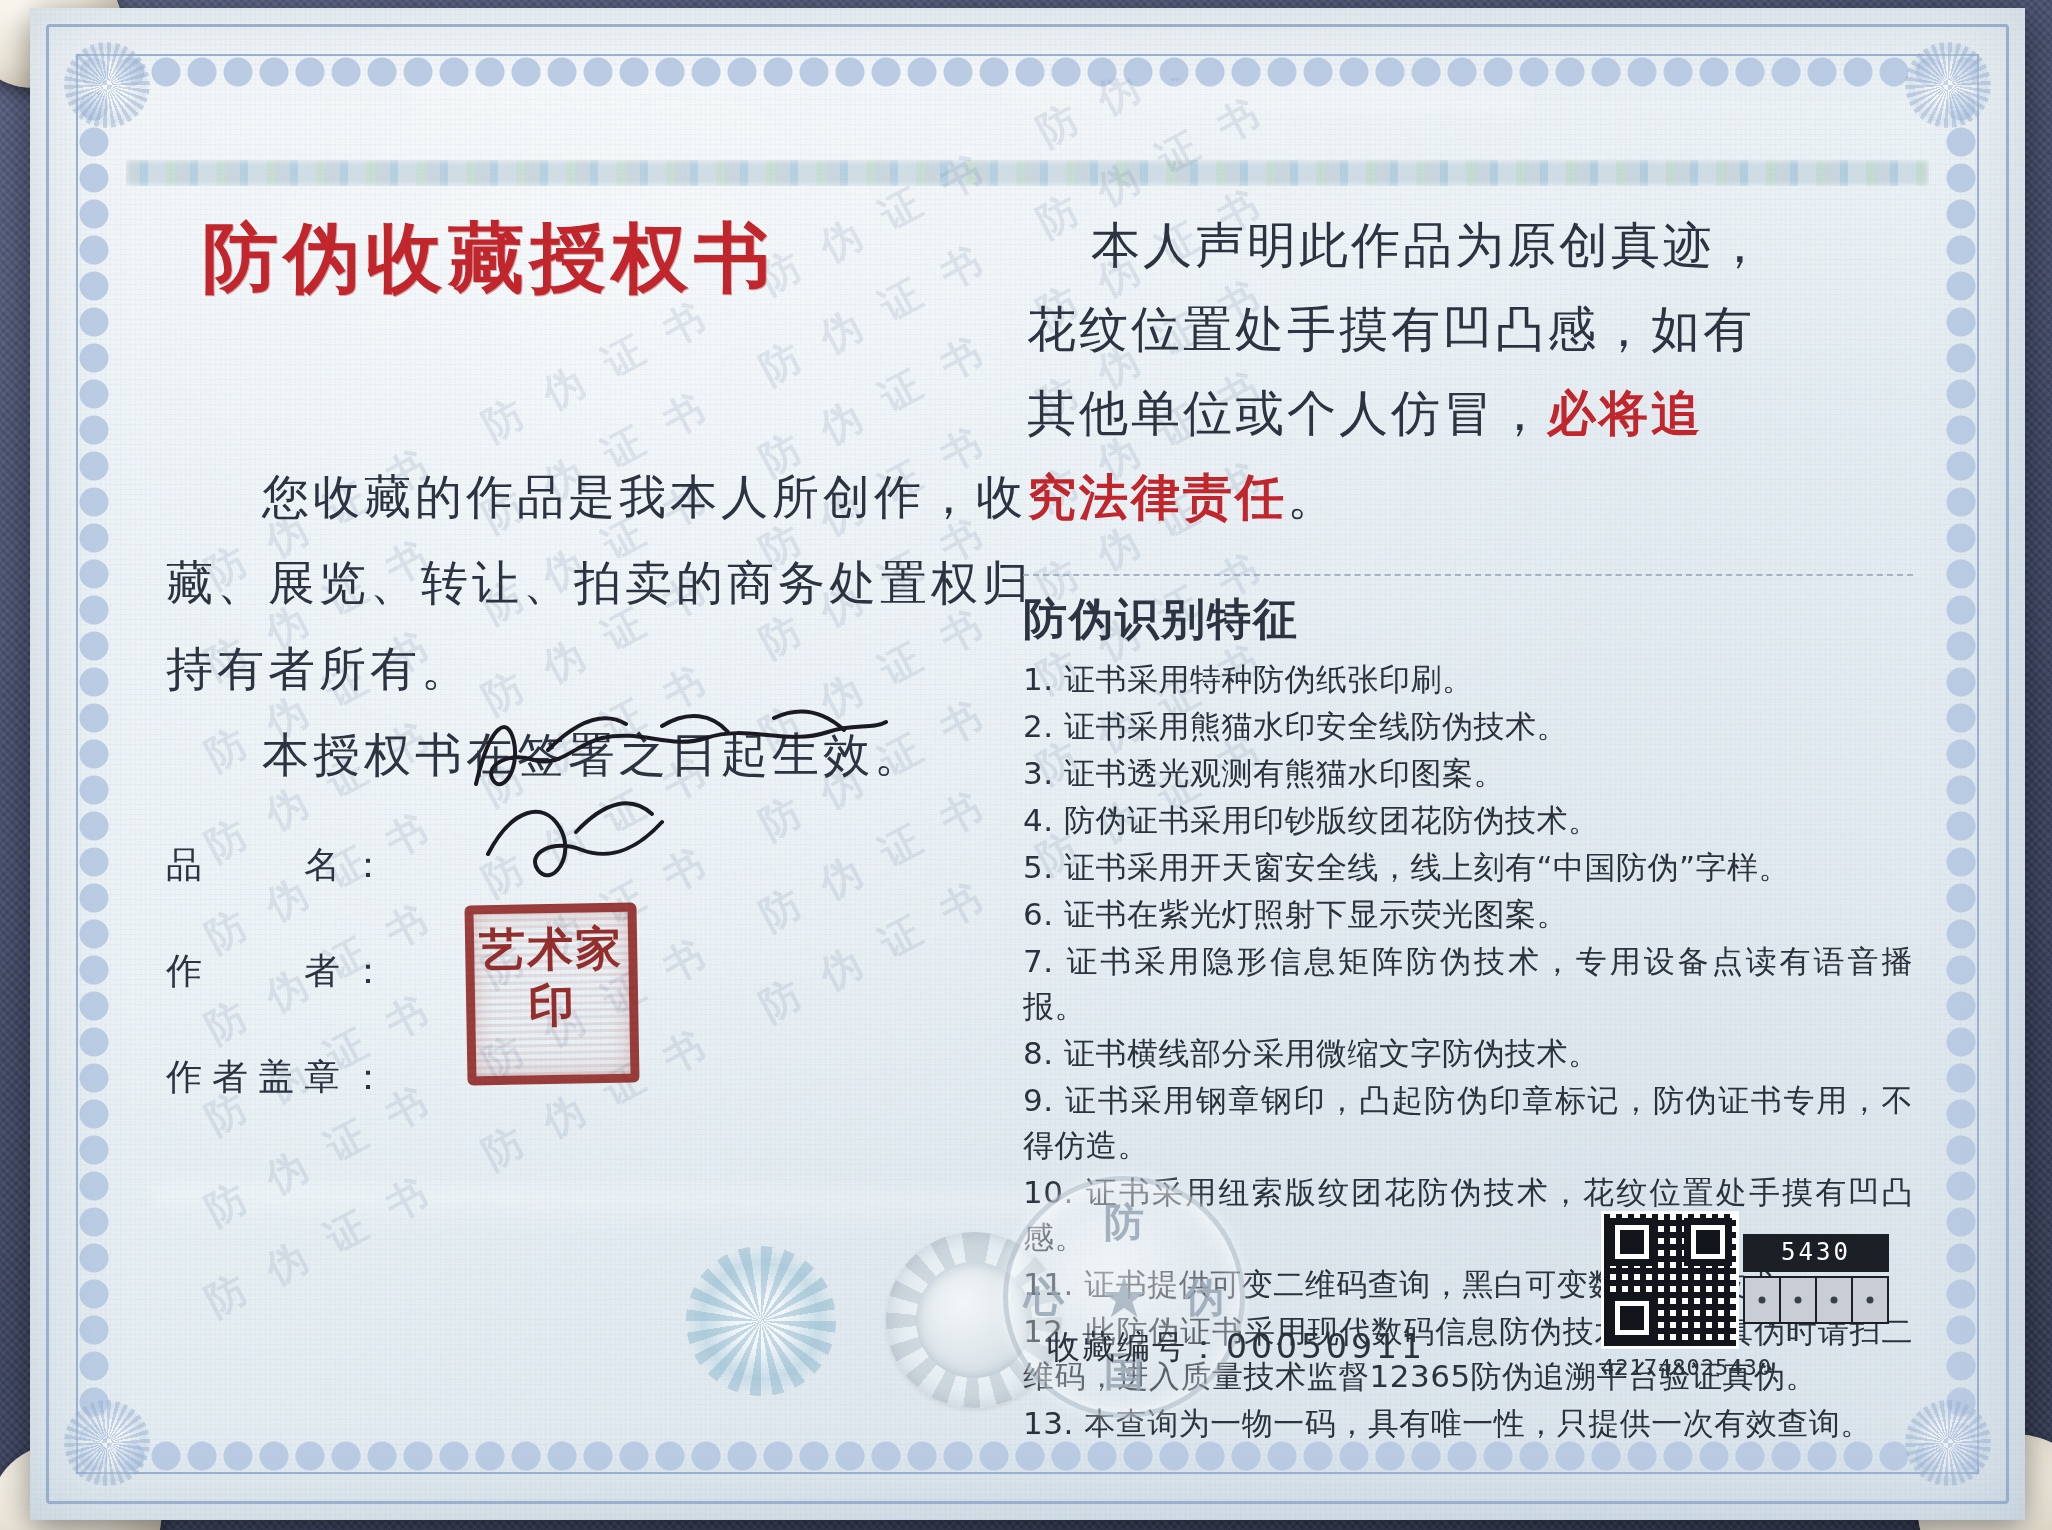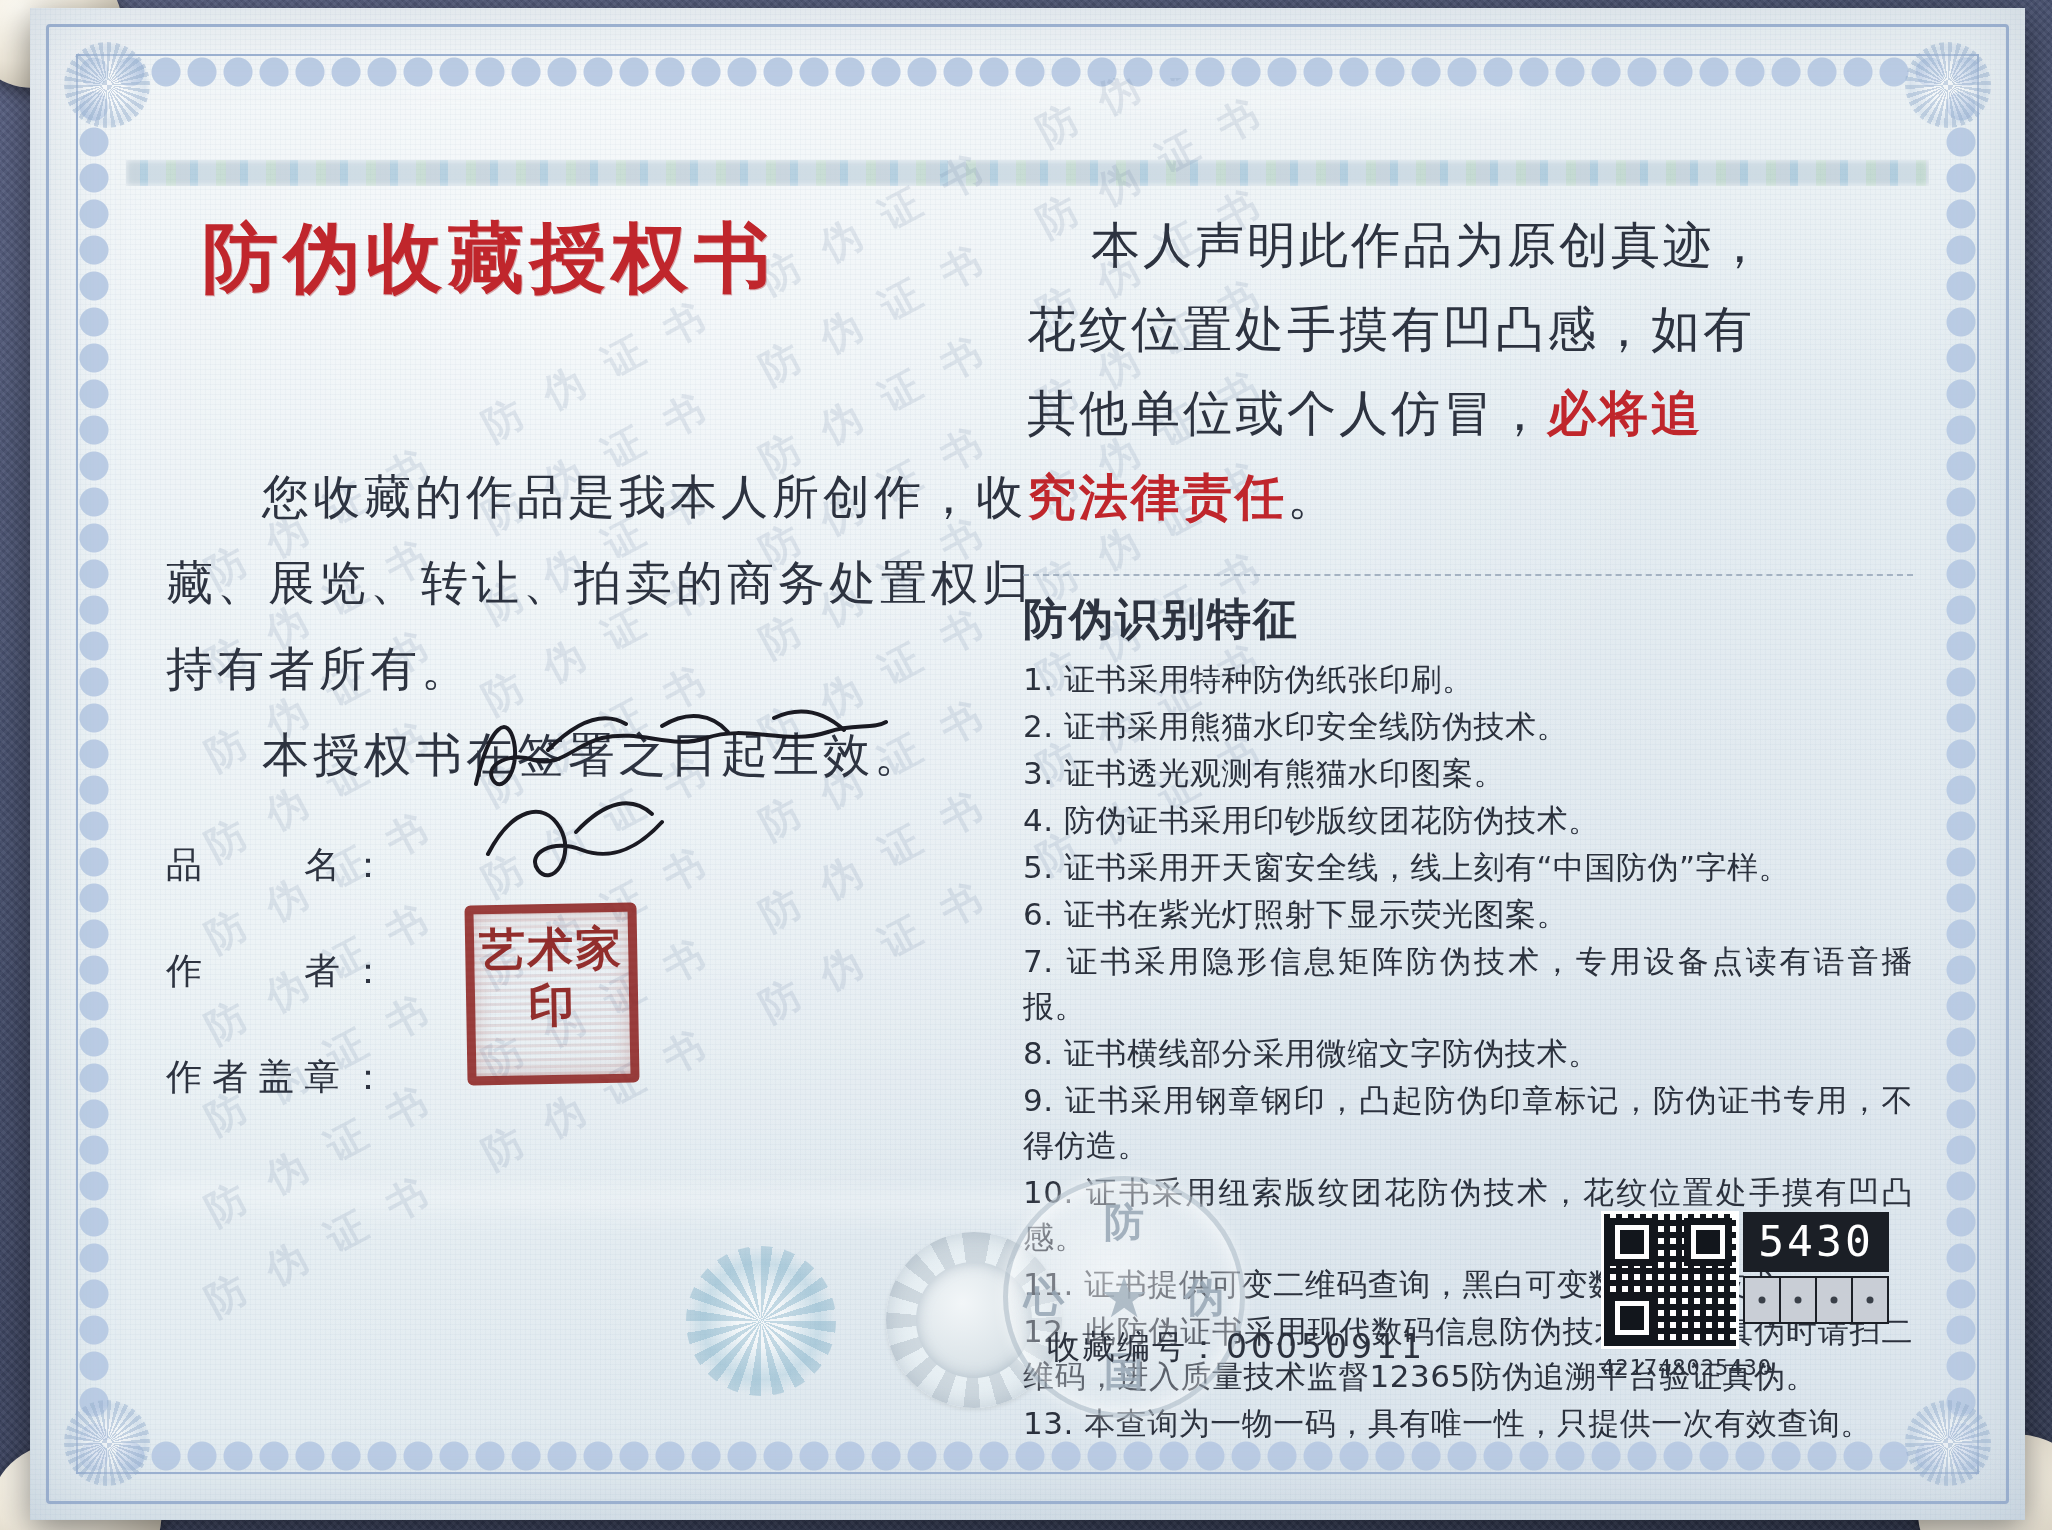--- a/index.html
+++ b/index.html
@@ -445,21 +445,21 @@
   
   #code-panel {
     position: absolute;
     right: 24px;
     bottom: 100px;
     width: 146px;
   }
   #code-value {
     background: #1b1f26;
     color: #ffffff;
-    font-size: 43px;
+    font-size: 24px;
     letter-spacing: 3px;
     text-align: center;
     padding: 4px 0 6px;
     font-family: "DejaVu Sans Mono", monospace;
   }
   #code-cells {
     display: flex;
     margin-top: 4px;
     border: 2px solid #1b1f26;
     background: #c9ced6;

